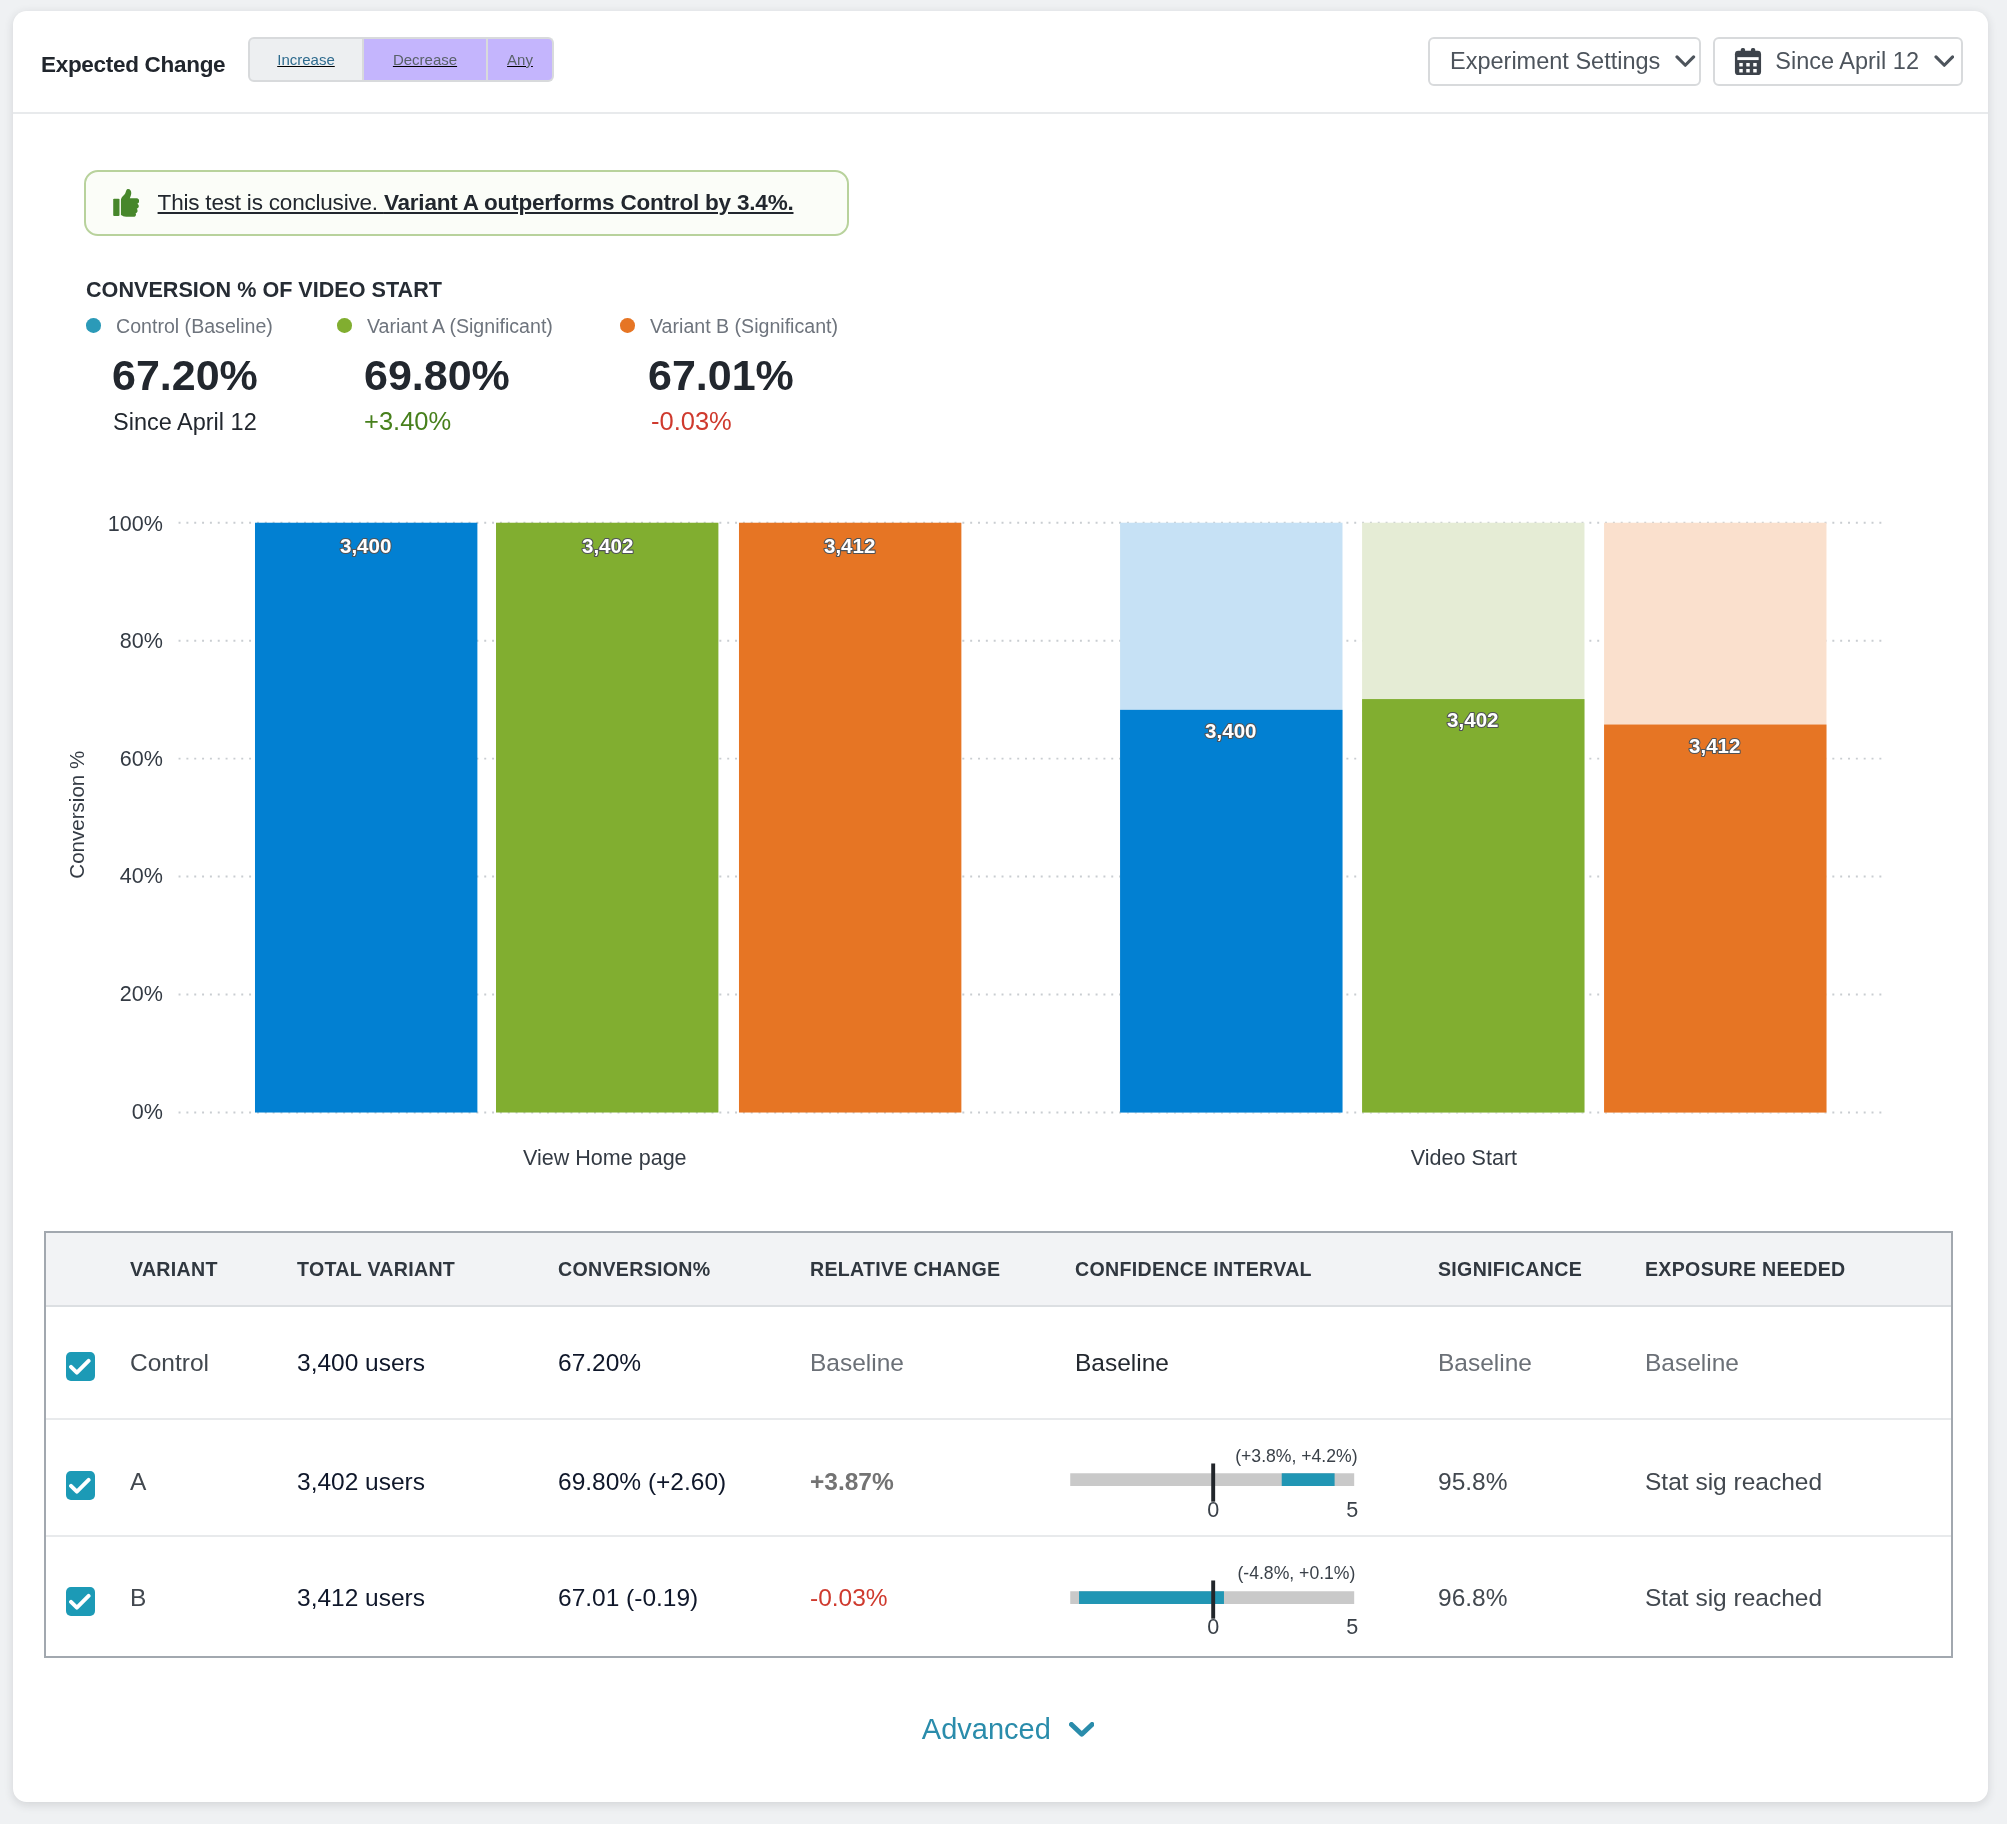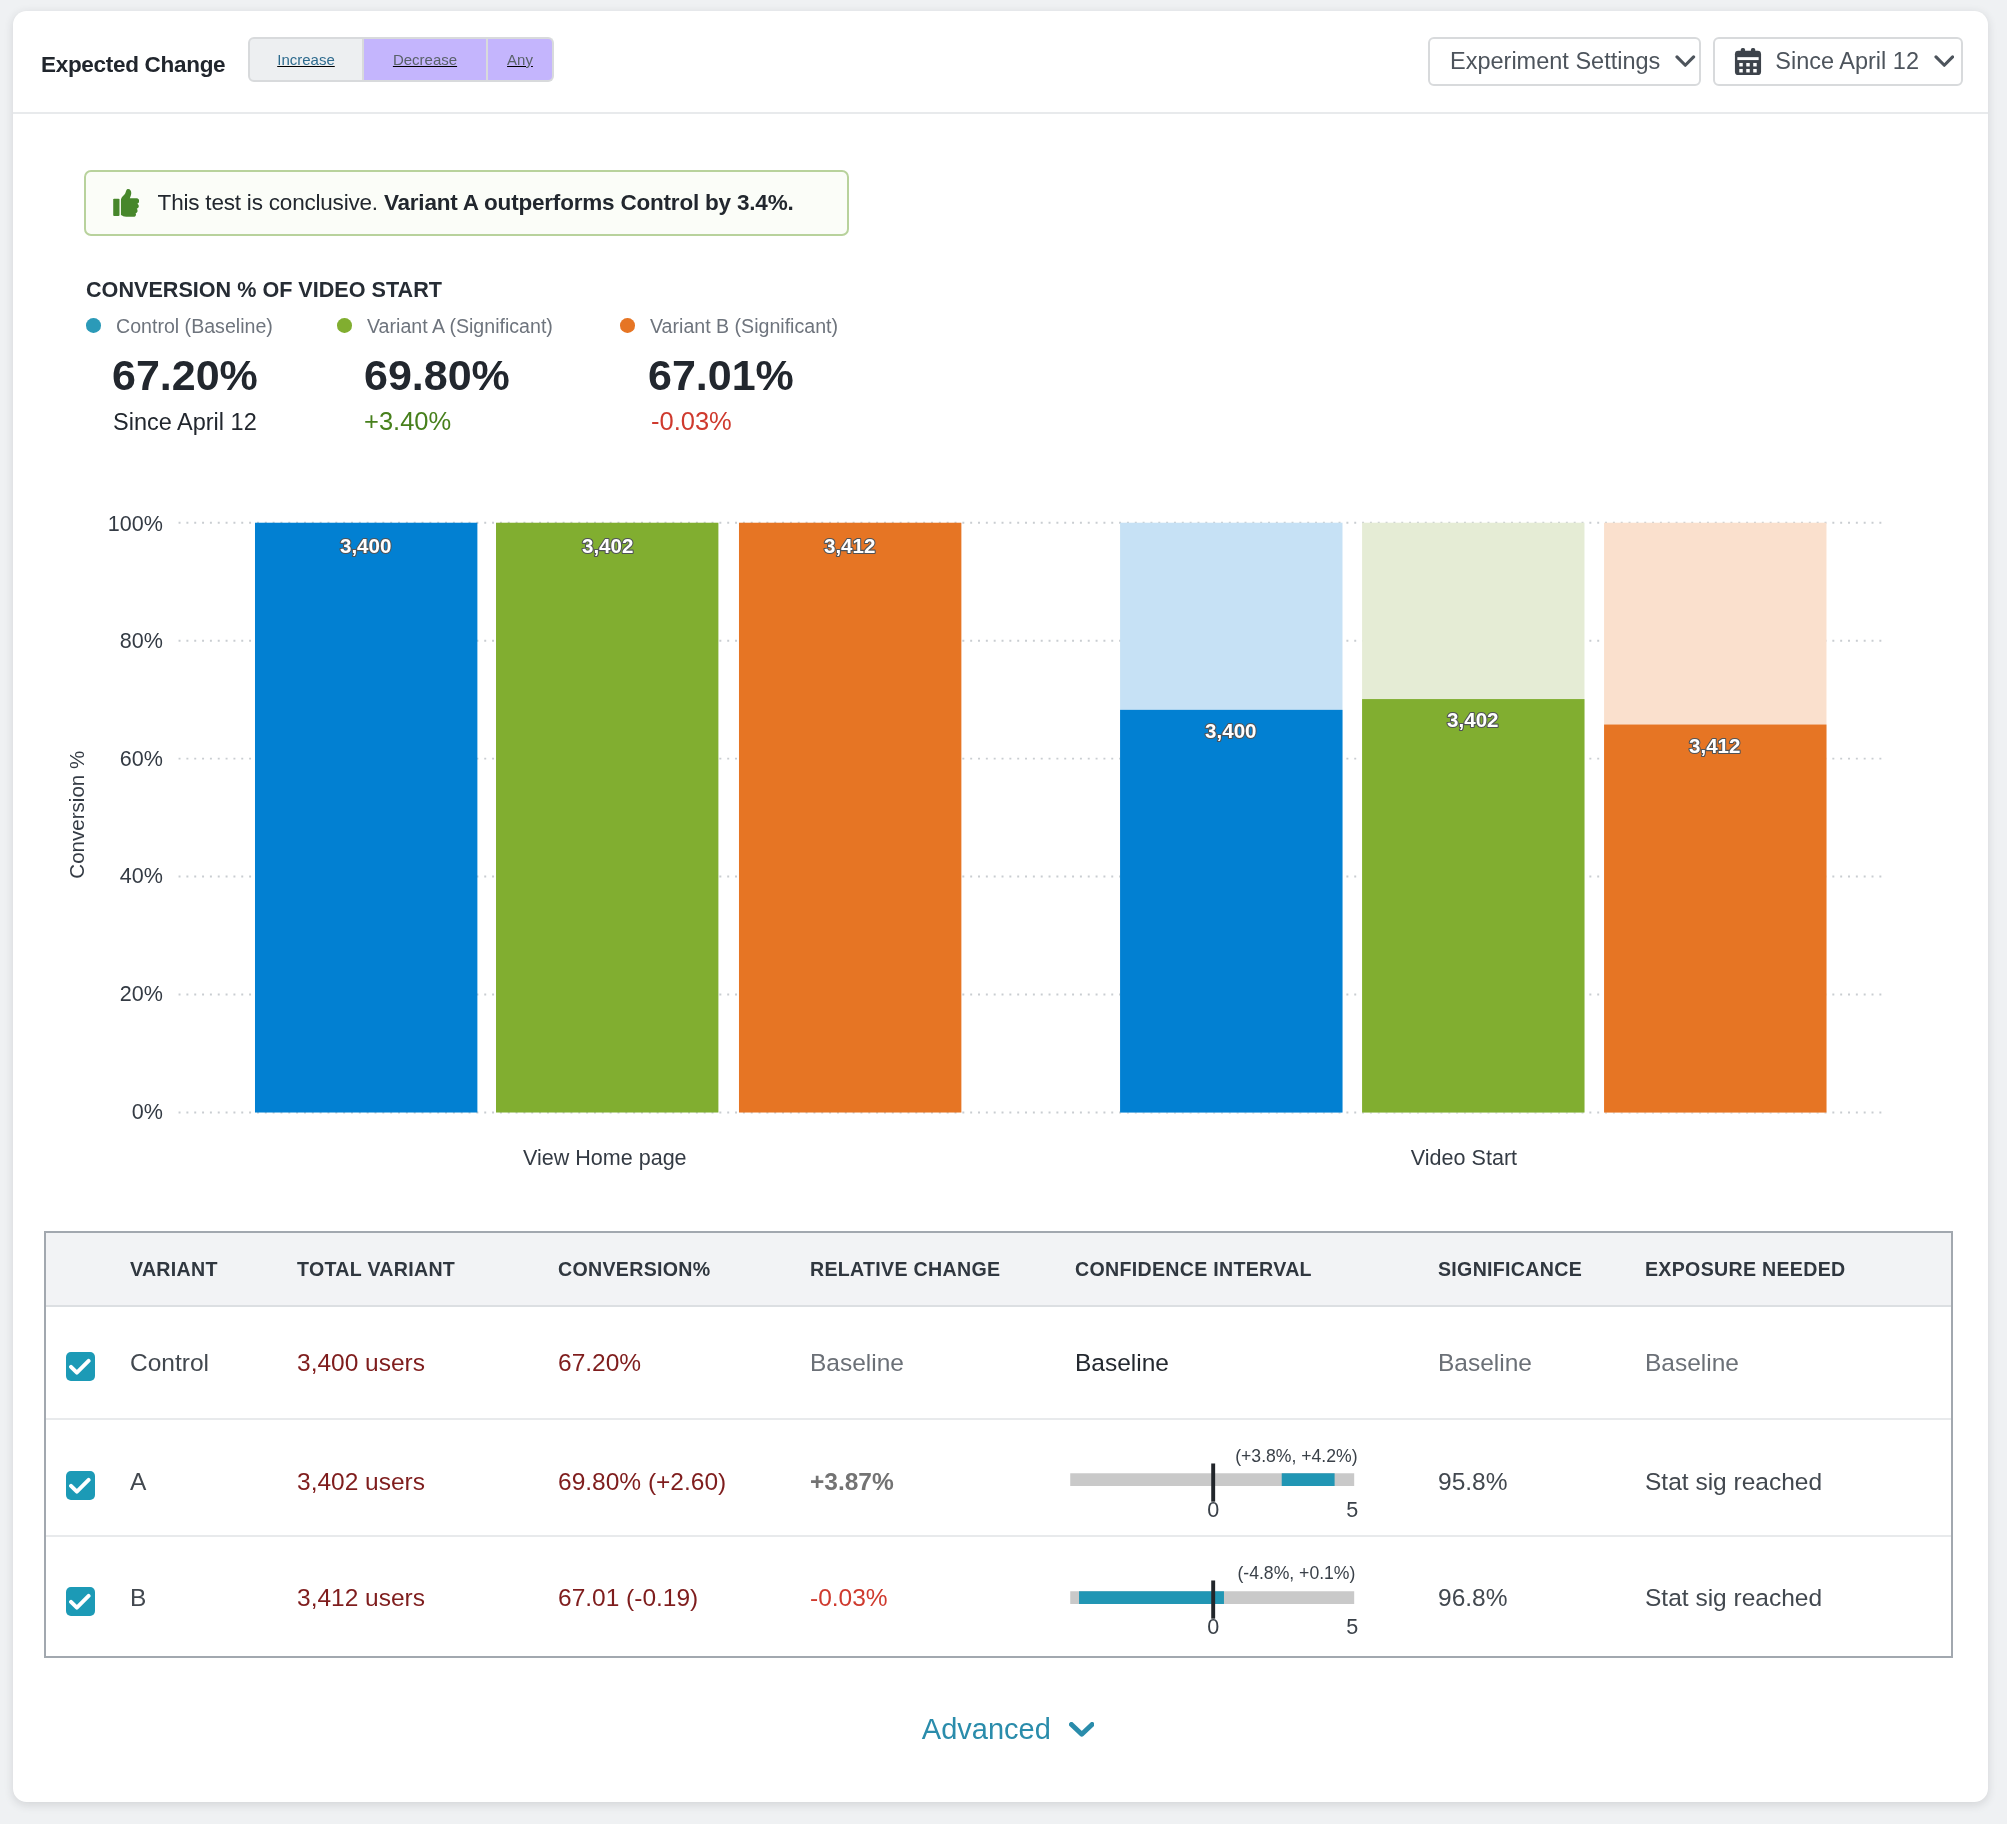--- a/index.html
+++ b/index.html
@@ -7,28 +7,28 @@
   .abs { position:absolute; }
   .card { position:absolute; left:12.7px; top:10.8px; width:1975px; height:1791px; background:#fff; border-radius:13.7px; box-shadow:0 2.9px 9.8px rgba(40,45,50,.14); }
   .hdr-border { position:absolute; left:12.7px; top:112px; width:1975px; height:2px; background:#e8eaec; }
   .ec-title { left:41px; top:52px; font-size:22.5px; font-weight:bold; color:#21262d; letter-spacing:-0.3px; }
   .seg { position:absolute; left:248px; top:37px; height:45px; display:flex; font-size:15px;text-decoration:underline; }
   .seg > div { border:2px solid #d8dadc; display:flex; align-items:center; justify-content:center; background:#c4b5fd; color:#596169; }
   .seg .s1 { width:116px; background:#edeff1; color:#2e6b8e; border-radius:5.9px 0 0 5.9px; }
   .seg .s2 { width:124px; border-left:none; }
   .seg .s3 { width:66px; border-left:none; border-radius:0 5.9px 5.9px 0; }
   .btn { position:absolute; top:37px; height:49px; border:2px solid #d8dadc; border-radius:5.9px; background:#fff; display:flex; align-items:center; color:#4d545c; font-size:23.5px; }
-  .alert { position:absolute; left:84px; top:170px; width:765px; height:66px; background:#fbfdf8; border:2px solid #b8d29c; border-radius:7px; display:flex; align-items:center; font-size:22.5px; color:#22272e; white-space:nowrap; letter-spacing:-0.2px; }
+  .alert { position:absolute; left:84px; top:170px; width:765px; height:66px; background:#fbfdf8; border:2px solid #b8d29c; border-radius:14px; display:flex; align-items:center; font-size:22.5px; color:#22272e; white-space:nowrap; letter-spacing:-0.2px;text-decoration:underline; }
   .sec-title { left:86px; top:277px; font-size:21.6px; font-weight:bold; color:#262c34; letter-spacing:0px; }
   .leg-dot { position:absolute; width:14.7px; height:14.7px; border-radius:50%; top:318px; }
   .leg-txt { position:absolute; top:315px; font-size:19.6px; color:#6e747d; }
   .big { position:absolute; top:351px; font-size:43px; font-weight:bold; color:#22272e; }
   .sub { position:absolute; top:409px; font-size:23.5px; } .sub2 { position:absolute; top:407px; font-size:25.5px; }
   .th { position:absolute; top:20.6px; height:31px; line-height:31px; font-size:19.6px; font-weight:bold; color:#30373f; letter-spacing:0.3px; }
-  .td { position:absolute; height:31px; line-height:31px; font-size:24.5px; color:#7f1d1d; }
+  .td { position:absolute; height:31px; line-height:31px; font-size:24.5px; color:#0f172a; }
   .cb { position:absolute; left:19.6px; width:29px; height:29px; background:#1c9ab6; border-radius:4.9px; display:flex; align-items:center; justify-content:center; }
   .advanced { position:absolute; left:0; top:1713px; width:1982px; text-align:center; font-size:29px; color:#2a8cab;margin-left:17px; }
 </style>
 </head>
 <body>
 <div class="card"></div>
 <div class="hdr-border"></div>
 <div class="abs ec-title">Expected Change</div>
 <div class="seg">
     <div class="s1">Increase</div>

